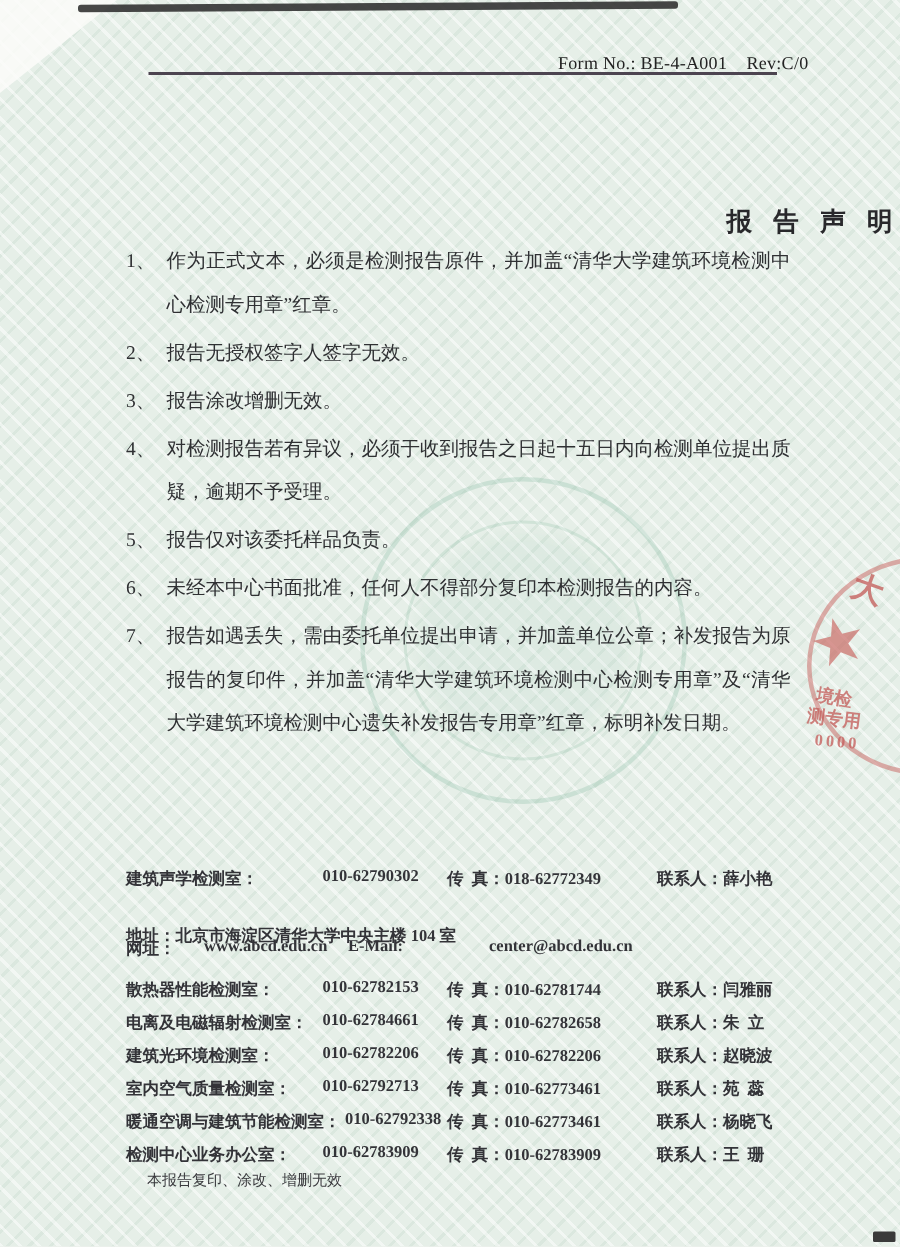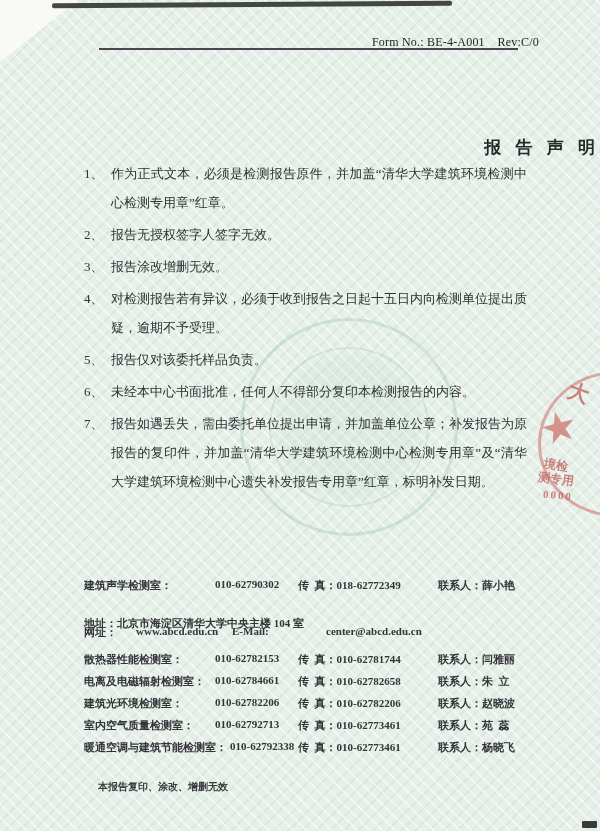--- a/index.html
+++ b/index.html
@@ -53,21 +53,21 @@
   .fname{position:absolute;left:0;}
   .fphone{position:absolute;left:131px;}
   .ffax{position:absolute;left:214px;white-space:pre;}
   .fcontact{position:absolute;left:354px;white-space:pre;}
   .addr{position:absolute;left:0;top:34px;margin-top:12px;}
   .webrow{position:absolute;top:55px;}
   .weblabel{position:absolute;left:0;}
   .webval{position:absolute;left:52px;}
   .emaillabel{position:absolute;left:148px;}
   .emailval{position:absolute;left:196px;margin-left:46px;}
-  .footnote{position:absolute;left:14px;top:210px;font-size:10px;font-weight:700;color:#3a3a3e;text-align:right;}
+  .footnote{position:absolute;left:14px;top:210px;font-size:10px;font-weight:400;color:#3a3a3e;text-align:right;}
 </style>
 </head>
 <body>
 
 <div class="page">
 
   <div class="wedge"></div>
   <div class="top-band"></div>
 
   <div class="form-rule"></div>
@@ -165,19 +165,25 @@
       <span class="fcontact"><span>联系人：</span><span>苑  蕊</span></span>
     </div>
 
     <div class="frow" style="top:170px">
       <span class="fname">暖通空调与建筑节能检测室：</span>
       <span class="fphone" style="left:146px">010-62792338</span>
       <span class="ffax"><span>传  真：</span><span>010-62773461</span></span>
       <span class="fcontact"><span>联系人：</span><span>杨晓飞</span></span>
     </div>
 
+    <div class="frow" style="top:192px">
+      <span class="fname">检测中心业务办公室：</span>
+      <span class="fphone">010-62783909</span>
+      <span class="ffax"><span>传  真：</span><span>010-62783909</span></span>
+      <span class="fcontact"><span>联系人：</span><span>王  珊</span></span>
+    </div>
 
     <div class="footnote">本报告复印、涂改、增删无效</div>
   </div>
 
   <div class="corner-mark"></div>
 
 </div>
 
 </body></html>

